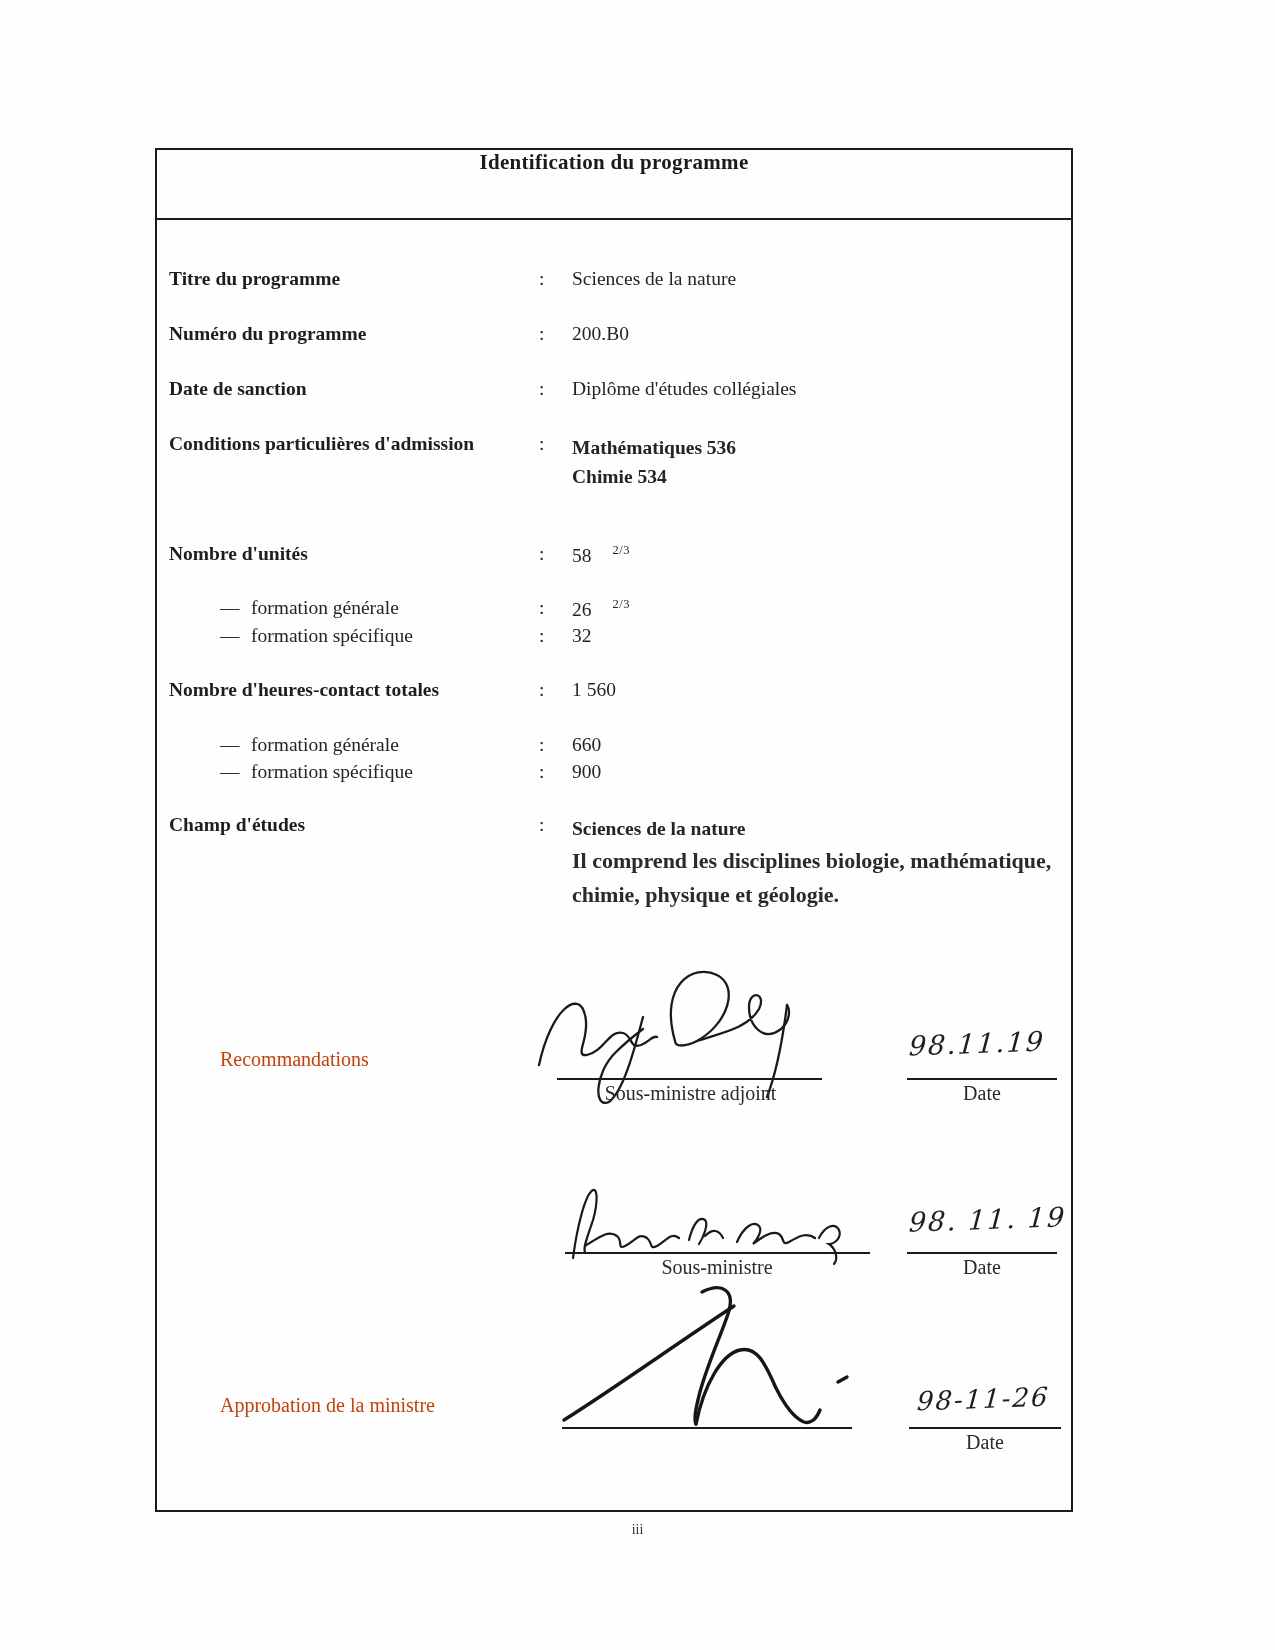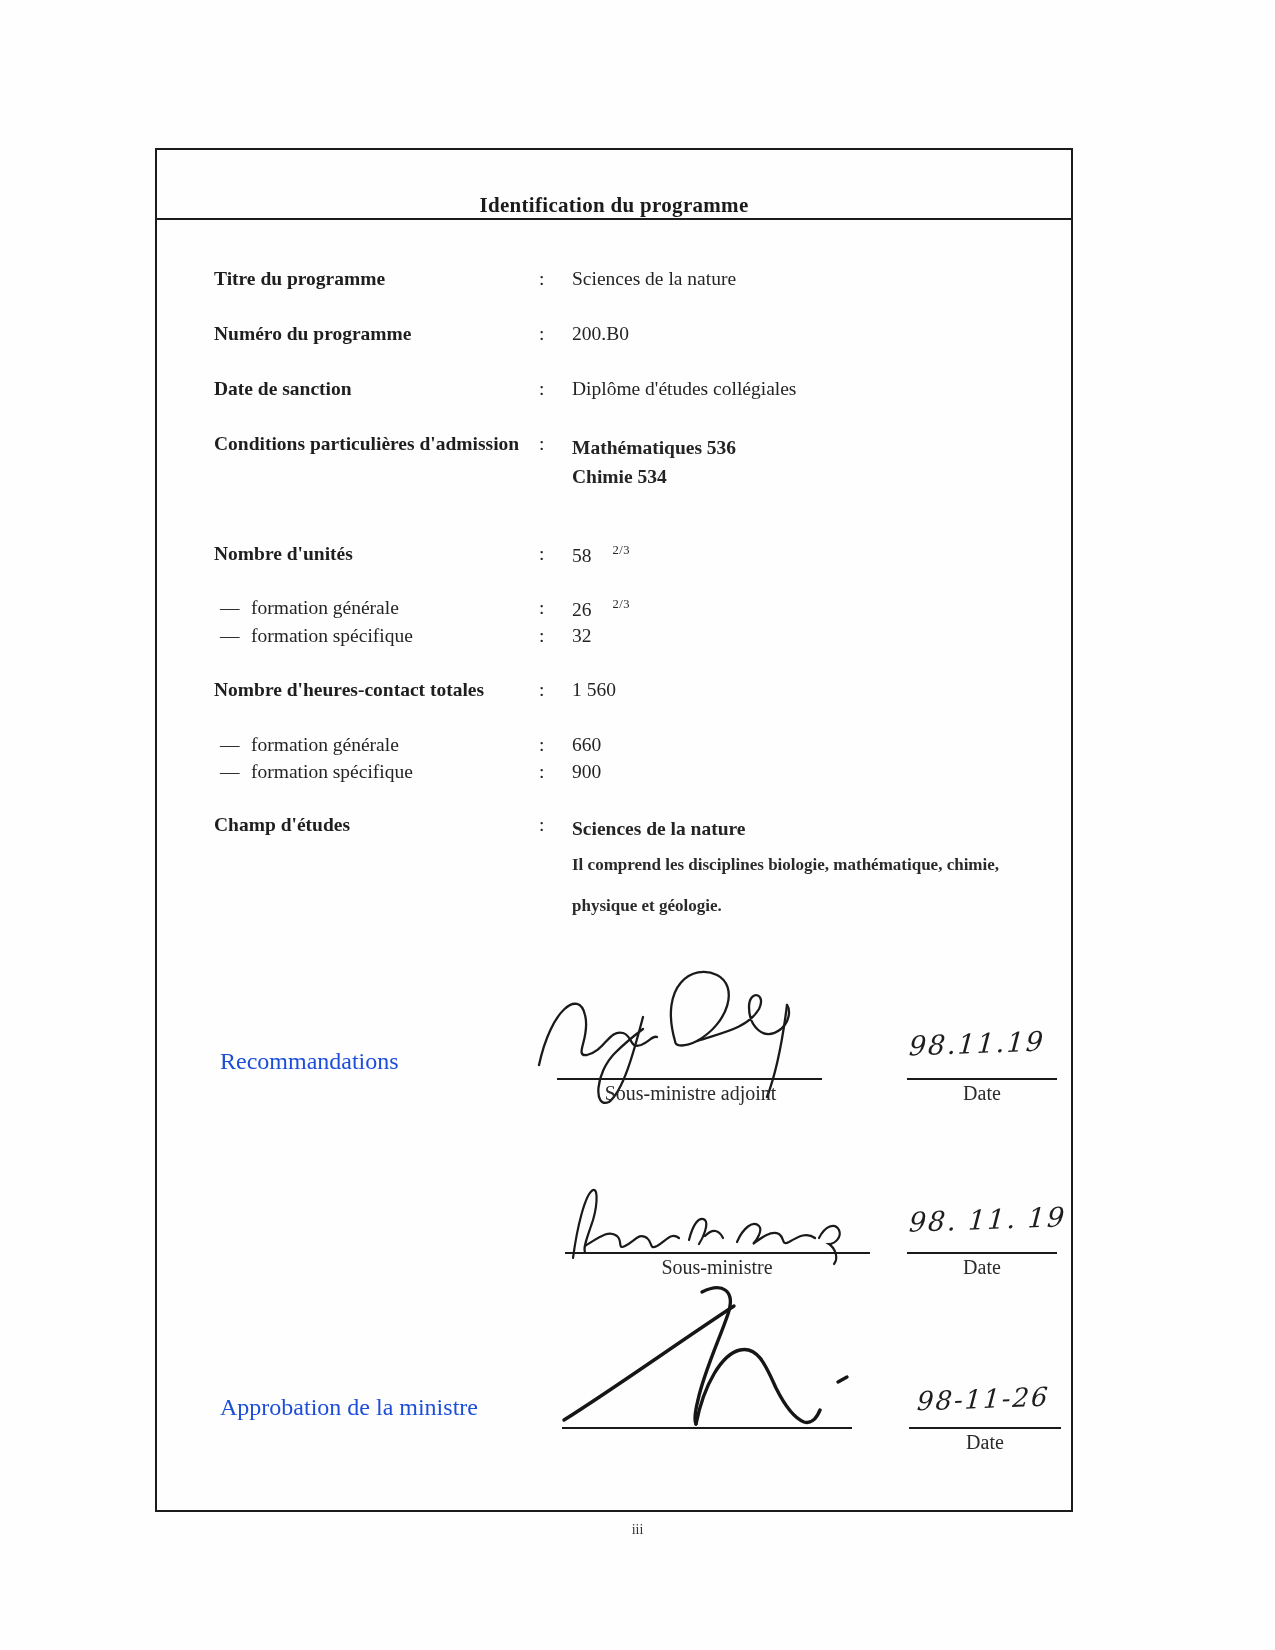--- a/index.html
+++ b/index.html
@@ -9,40 +9,40 @@
     font-family:"Liberation Serif","DejaVu Serif",serif; color:#222;
     overflow:hidden;
   }
   .frame {
     position:absolute; left:155px; top:148px; width:918px; height:1364px;
     border:2px solid #1c1c1c; background:transparent;
   }
   .frame-header {
     position:absolute; left:0; top:0; width:100%; height:70px;
     border-bottom:2px solid #1c1c1c;
-    display:flex; align-items:flex-end; justify-content:center;
+    display:flex; align-items:flex-start; justify-content:center;
   }
   .frame-title { font-size:21px; font-weight:bold; color:#1b1b1b; letter-spacing:.3px; }
 
   .row { position:absolute; left:0; width:100%; font-size:19.5px; color:#242424; }
-  .lbl  { position:absolute; left:12px; white-space:nowrap;margin-left:45px; }
+  .lbl  { position:absolute; left:12px; white-space:nowrap; }
   .b    { font-weight:bold; color:#1e1e1e; }
   .dash { position:absolute; left:63px; }
   .lbl2 { position:absolute; left:94px; white-space:nowrap; }
   .colon{ position:absolute; left:382px; }
   .val  { position:absolute; left:415px; white-space:nowrap; }
   .vblock { position:absolute; left:415px; width:480px;font-weight:bold; }
   .vline  { display:block; line-height:29px; }
   sup { font-size:12.5px; vertical-align:super; margin-left:21px; letter-spacing:.5px; }
   .desc {
-    margin-top:14px; line-height:41px; text-align:justify; width:478px;
-    white-space:normal; font-size:17px; color:#2a2a2a;
+    margin-top:14px; line-height:34px; text-align:justify; width:478px;
+    white-space:normal; font-size:22px; color:#2a2a2a;
   }
 
-  .sec-label { position:absolute; font-size:24px; color:#1d4ed8; white-space:nowrap; }
+  .sec-label { position:absolute; font-size:20px; color:#c2410c; white-space:nowrap; }
   .sig-line, .date-line { position:absolute; border-top:2px solid #1a1a1a; height:0; }
   .under-label { position:absolute; text-align:center; font-size:20px; color:#2a2a2a; }
   .sig-svg { position:absolute; overflow:visible; }
   .hw {
     position:absolute; font-family:"DejaVu Serif",serif; font-style:italic;
     font-size:27px; color:#1d1d1d; letter-spacing:2px; white-space:nowrap;
     transform:rotate(-2deg) skewX(-6deg);
   }
   .page-num { position:absolute; left:0; top:1522px; width:1275px; text-align:center;
     font-size:14px; color:#333; }

